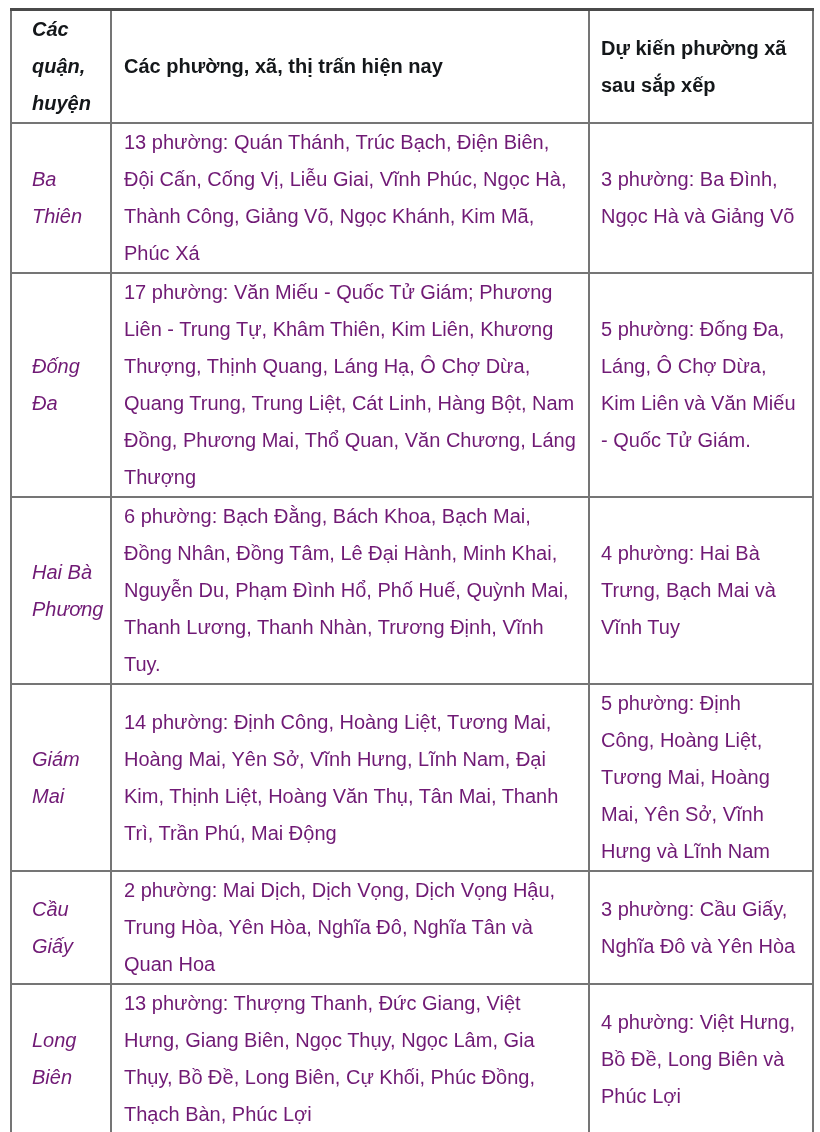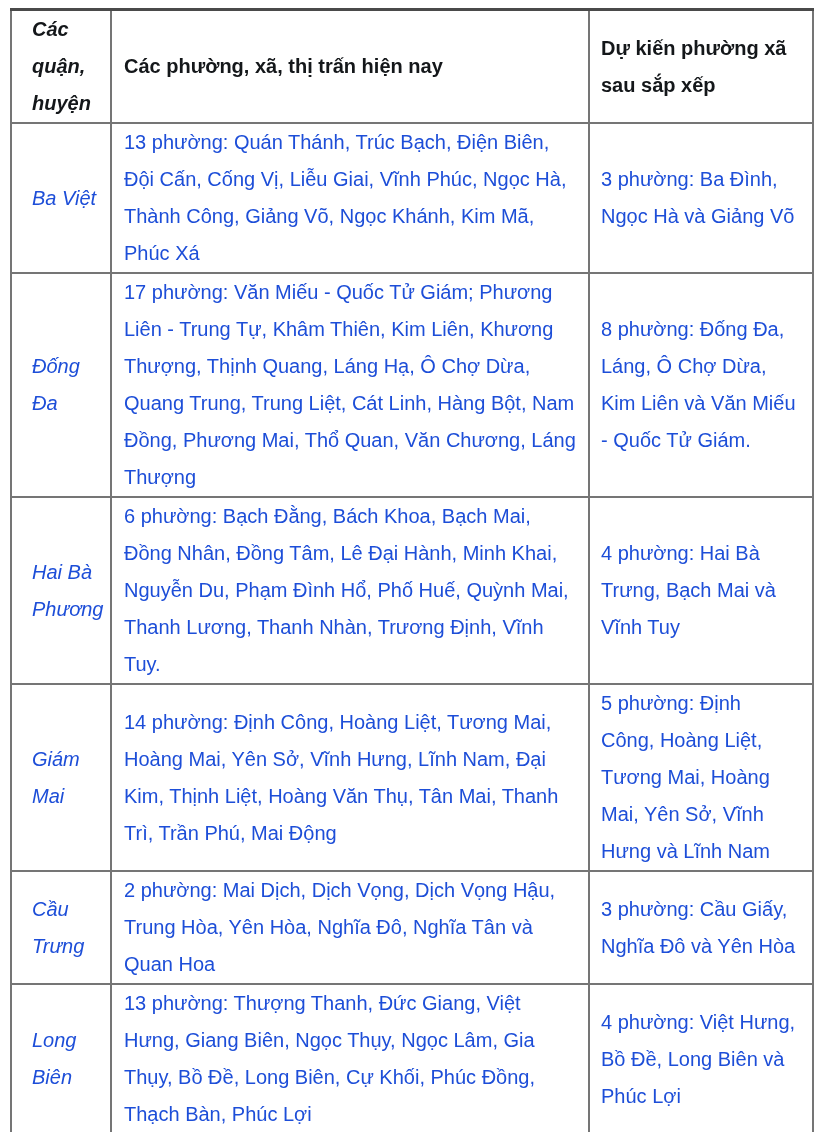--- a/index.html
+++ b/index.html
@@ -22,21 +22,21 @@
     border-collapse: collapse;
     table-layout: fixed;
     border: 2px solid #757575;
     border-top: 3px solid #4a4a4a;
   }
   .ward-table th, .ward-table td {
     border: 2px solid #757575;
     vertical-align: middle;
     font-size: 20px;
     line-height: 37px;
-    color: #1d4ed8;
+    color: #701a75;
     text-align: left;
     overflow: hidden;
   }
   .ward-table th {
     font-weight: bold;
     color: #14171a;
     white-space: pre-line;
   }
   col.c-district { width: 100px; }
   col.c-current  { width: 478px; }
@@ -67,30 +67,30 @@
       <th class="cell-district">Các
 quận,
 huyện</th>
       <th class="cell-current">Các phường, xã, thị trấn hiện nay</th>
       <th class="cell-planned">Dự kiến phường xã
 sau sắp xếp</th>
     </tr>
   </thead>
   <tbody>
   <tr>
-    <td class="cell-district">Ba Việt</td>
+    <td class="cell-district">Ba Thiên</td>
     <td class="cell-current">13 phường: Quán Thánh, Trúc Bạch, Điện Biên, Đội Cấn, Cống Vị, Liễu Giai, Vĩnh Phúc, Ngọc Hà, Thành Công, Giảng Võ, Ngọc Khánh, Kim Mã, Phúc Xá</td>
     <td class="cell-planned">3 phường: Ba Đình,
 Ngọc Hà và Giảng Võ</td>
   </tr>
 
   <tr>
     <td class="cell-district">Đống Đa</td>
     <td class="cell-current">17 phường: Văn Miếu - Quốc Tử Giám; Phương Liên - Trung Tự, Khâm Thiên, Kim Liên, Khương Thượng, Thịnh Quang, Láng Hạ, Ô Chợ Dừa, Quang Trung, Trung Liệt, Cát Linh, Hàng Bột, Nam Đồng, Phương Mai, Thổ Quan, Văn Chương, Láng Thượng</td>
-    <td class="cell-planned">8 phường: Đống Đa,
+    <td class="cell-planned">5 phường: Đống Đa,
 Láng, Ô Chợ Dừa,
 Kim Liên và Văn Miếu
 - Quốc Tử Giám.</td>
   </tr>
 
   <tr>
     <td class="cell-district">Hai Bà
 Phương</td>
     <td class="cell-current">6 phường: Bạch Đằng, Bách Khoa, Bạch Mai, Đồng Nhân, Đồng Tâm, Lê Đại Hành, Minh Khai, Nguyễn Du, Phạm Đình Hổ, Phố Huế, Quỳnh Mai, Thanh Lương, Thanh Nhàn, Trương Định, Vĩnh Tuy.</td>
     <td class="cell-planned">4 phường: Hai Bà
@@ -103,21 +103,21 @@
 Mai</td>
     <td class="cell-current">14 phường: Định Công, Hoàng Liệt, Tương Mai, Hoàng Mai, Yên Sở, Vĩnh Hưng, Lĩnh Nam, Đại Kim, Thịnh Liệt, Hoàng Văn Thụ, Tân Mai, Thanh Trì, Trần Phú, Mai Động</td>
     <td class="cell-planned">5 phường: Định
 Công, Hoàng Liệt,
 Tương Mai, Hoàng
 Mai, Yên Sở, Vĩnh
 Hưng và Lĩnh Nam</td>
   </tr>
 
   <tr>
-    <td class="cell-district">Cầu Trưng</td>
+    <td class="cell-district">Cầu Giấy</td>
     <td class="cell-current">2 phường: Mai Dịch, Dịch Vọng, Dịch Vọng Hậu, Trung Hòa, Yên Hòa, Nghĩa Đô, Nghĩa Tân và Quan Hoa</td>
     <td class="cell-planned">3 phường: Cầu Giấy,
 Nghĩa Đô và Yên Hòa</td>
   </tr>
 
   <tr>
     <td class="cell-district">Long
 Biên</td>
     <td class="cell-current">13 phường: Thượng Thanh, Đức Giang, Việt Hưng, Giang Biên, Ngọc Thụy, Ngọc Lâm, Gia Thụy, Bồ Đề, Long Biên, Cự Khối, Phúc Đồng, Thạch Bàn, Phúc Lợi</td>
     <td class="cell-planned">4 phường: Việt Hưng,

